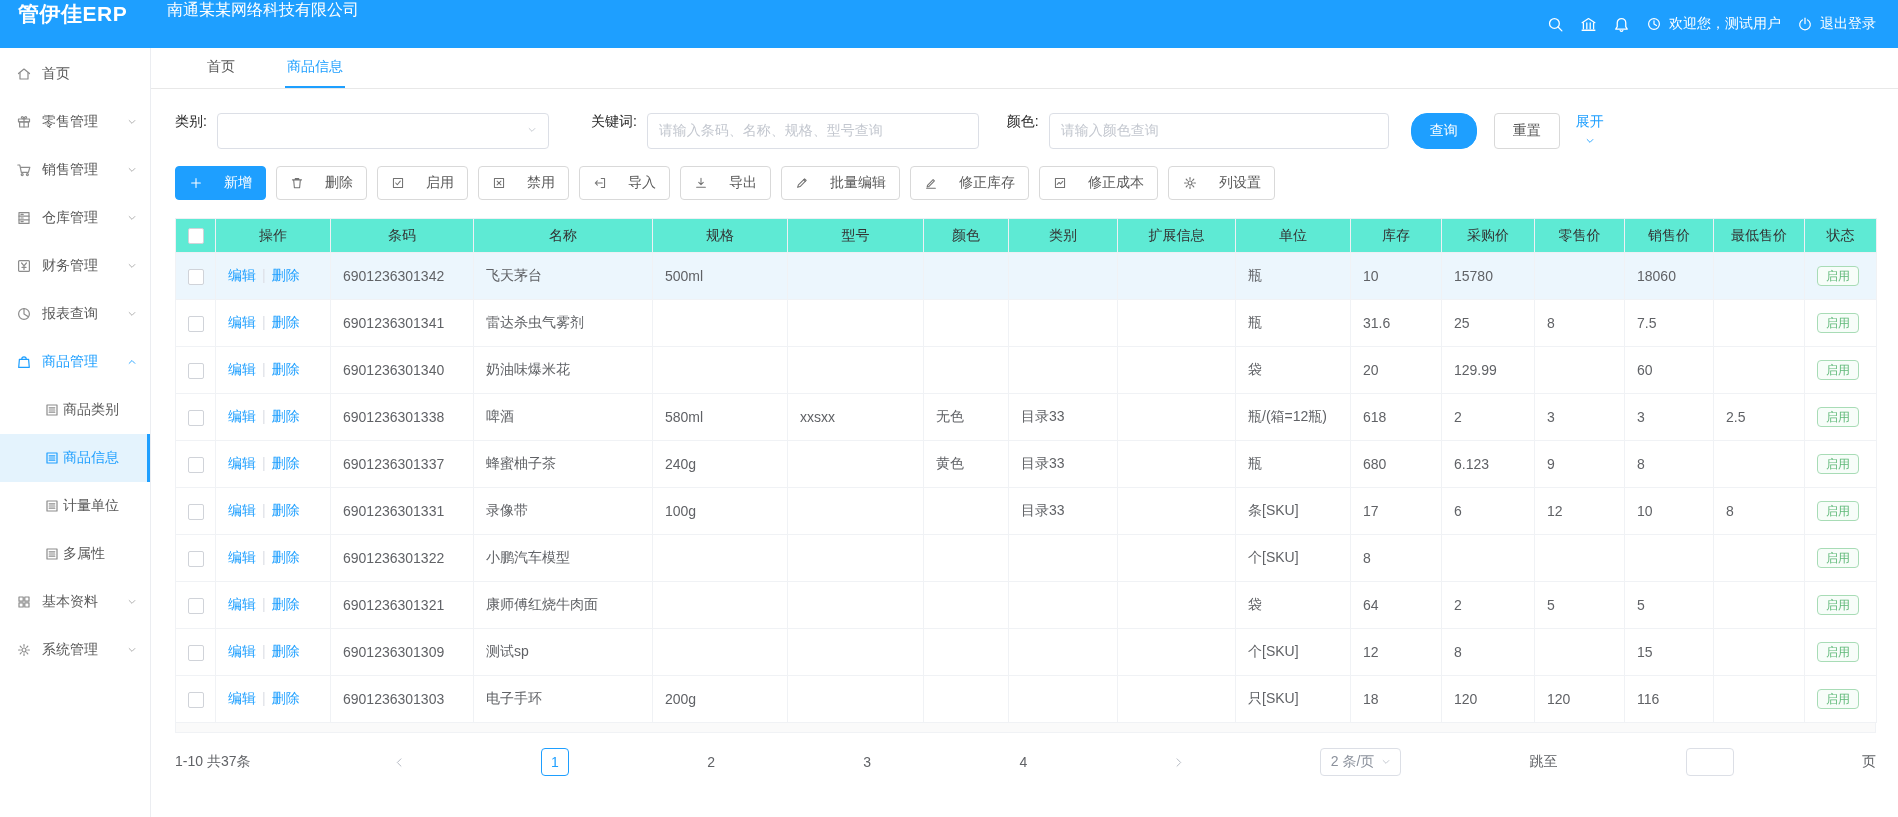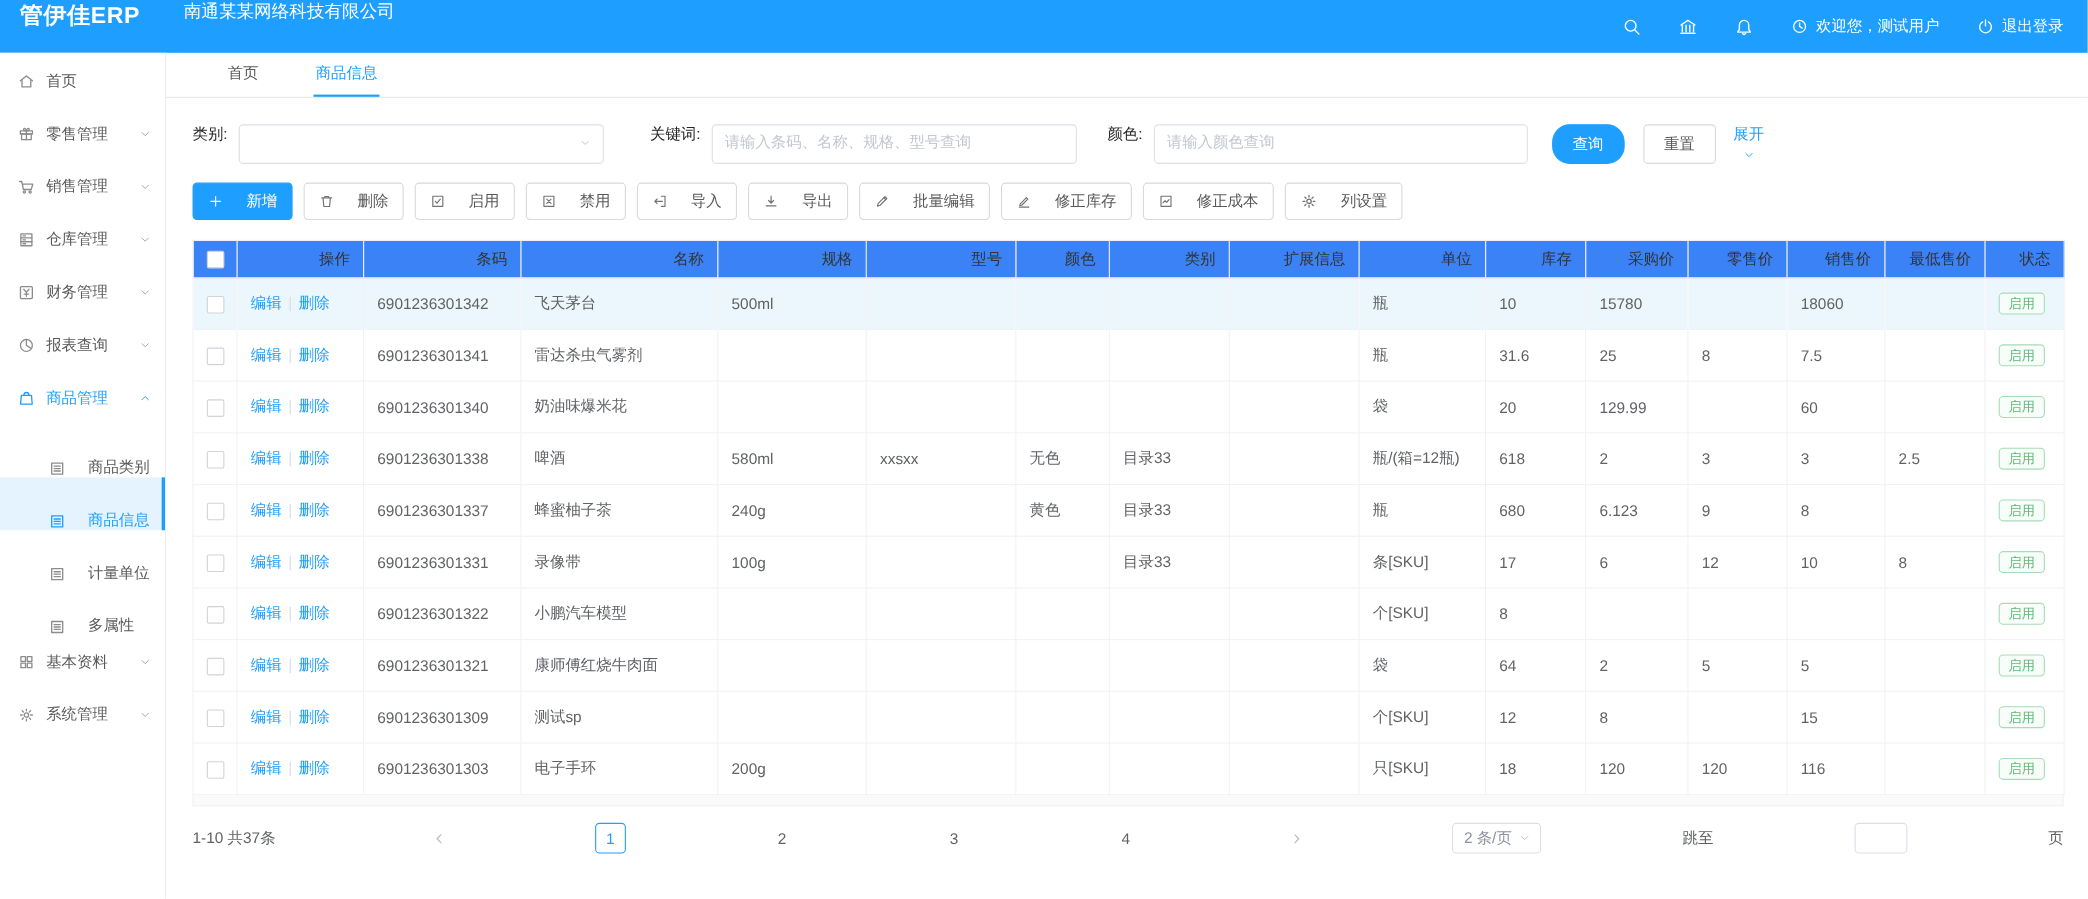--- a/index.html
+++ b/index.html
@@ -4,34 +4,34 @@
 <style>
   * { margin:0; padding:0; box-sizing:border-box; }
   html,body { width:1898px; height:817px; overflow:hidden; }
   body { font-family:"Liberation Sans","DejaVu Sans",sans-serif; font-size:14px; color:#595959; background:#fff; }
   .app { width:1898px; height:817px; display:flex; flex-direction:column; }
 
   
   .topbar { height:48px; background:var(--primary,#1E9FFF); color:#fff; display:flex; flex:0 0 auto; }
   .logo { width:151px; padding-left:18px; font-size:21px; font-weight:bold; letter-spacing:.5px; white-space:nowrap; }
   .company { font-size:16px; margin-left:16px; }
-  .topbar-right { margin-left:auto; display:flex; align-items:center; gap:34px; padding-right:22px; font-size:14px; }
+  .topbar-right { margin-left:auto; display:flex; align-items:center; gap:16px; padding-right:22px; font-size:14px; }
   .tb-item { display:inline-flex; align-items:center; gap:7px; cursor:pointer; }
   .icon { display:inline-flex; }
   .icon svg { display:block; }
 
   
   .layout { flex:1; display:flex; min-height:0; }
   .sidebar { width:151px; flex:0 0 auto; background:#fff; border-right:1px solid #ebedf1; padding-top:2px; overflow:hidden; }
   .menu-item { height:48px; display:flex; align-items:center; gap:10px; padding:0 12px 0 16px; color:#595959; cursor:pointer; }
   .menu-item .icon { color:#8c8c8c; }
   .menu-item .chev { margin-left:auto; color:#a6a6a6; }
   .menu-item.active-parent { color:var(--primary,#1E9FFF); }
   .menu-item.active-parent .icon { color:var(--primary,#1E9FFF); }
-  .submenu-item { height:48px; display:flex; align-items:flex-end; gap:20px; padding-left:44px; color:#595959; cursor:pointer; }
+  .submenu-item { height:48px; display:flex; align-items:center; gap:3px; padding-left:44px; color:#595959; cursor:pointer; }
   .submenu-item .icon { color:#8c8c8c; }
   .submenu-item.active { background:#e4f3fd; color:var(--primary,#1E9FFF); border-right:3px solid var(--primary,#1E9FFF); }
   .submenu-item.active .icon { color:var(--primary,#1E9FFF); }
 
   .main { flex:1; display:flex; flex-direction:column; min-width:0; }
   .tabbar { height:41px; border-bottom:1px solid #e8e8e8; display:flex; align-items:stretch; padding-left:54px; gap:48px; flex:0 0 auto; }
   .tab { display:flex; align-items:center; padding:0 2px; color:#595959; cursor:pointer; border-bottom:2px solid transparent; }
   .tab.active { color:var(--primary,#1E9FFF); border-bottom-color:var(--primary,#1E9FFF); }
 
   .content { padding:0 24px; flex:1; }
@@ -55,21 +55,21 @@
 
   
   .toolbar { margin-top:17px; display:flex; gap:10px; }
   .tbtn { height:34px; padding:0 13px; display:inline-flex; align-items:center; gap:21px; border:1px solid #d9d9d9; border-radius:4px; background:#fff; color:#595959; font-size:14px; cursor:pointer; font-family:inherit; }
   .tbtn .icon { color:#737373; }
   .tbtn.primary { background:var(--primary,#1E9FFF); border-color:var(--primary,#1E9FFF); color:#fff; }
   .tbtn.primary .icon { color:#fff; }
 
   
   table.grid { margin-top:18px; border-collapse:collapse; table-layout:fixed; width:1701px; }
-  .grid th { height:34px; background:#3b82f6; font-weight:normal; color:#333; text-align:right; padding:0 12px; border:1px solid #eef0f4; font-size:14px; }
+  .grid th { height:34px; background:#5eead4; font-weight:normal; color:#333; text-align:center; padding:0 12px; border:1px solid #eef0f4; font-size:14px; }
   .grid td { height:47px; padding:0 12px; border:1px solid #f0f2f5; color:#606266; font-size:14px; overflow:hidden; white-space:nowrap; }
   .grid tr.highlight td { background:#ecf6fd; }
   .checkbox { width:16px; height:16px; border:1px solid #d0d3d9; border-radius:2px; background:#fff; display:inline-block; vertical-align:middle; cursor:pointer; }
   .ops a { color:var(--primary,#1E9FFF); text-decoration:none; cursor:pointer; }
   .ops .sep { color:#dcdfe6; margin:0 6px; }
   .badge { display:inline-block; padding:3px 8px; font-size:12px; line-height:1; color:var(--success,#5FB878); border:1px solid #a8dcb6; background:#f7fdf9; border-radius:4px; }
   .hstrip { width:1701px; height:10px; background:#fafafa; border:1px solid #f0f2f5; border-top:none; }
 
   
   .pagination { margin-top:15px; display:flex; justify-content:space-between; align-items:center; gap:8px; color:#606266; width:1701px; }

